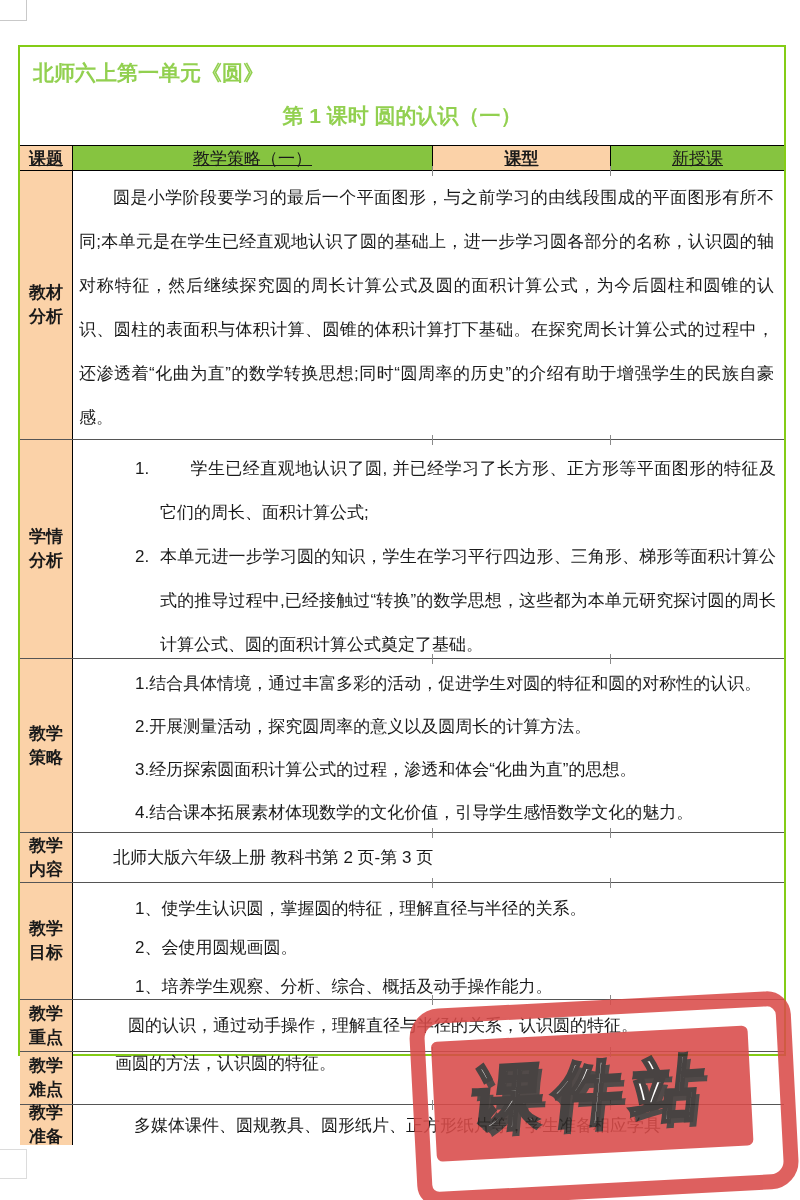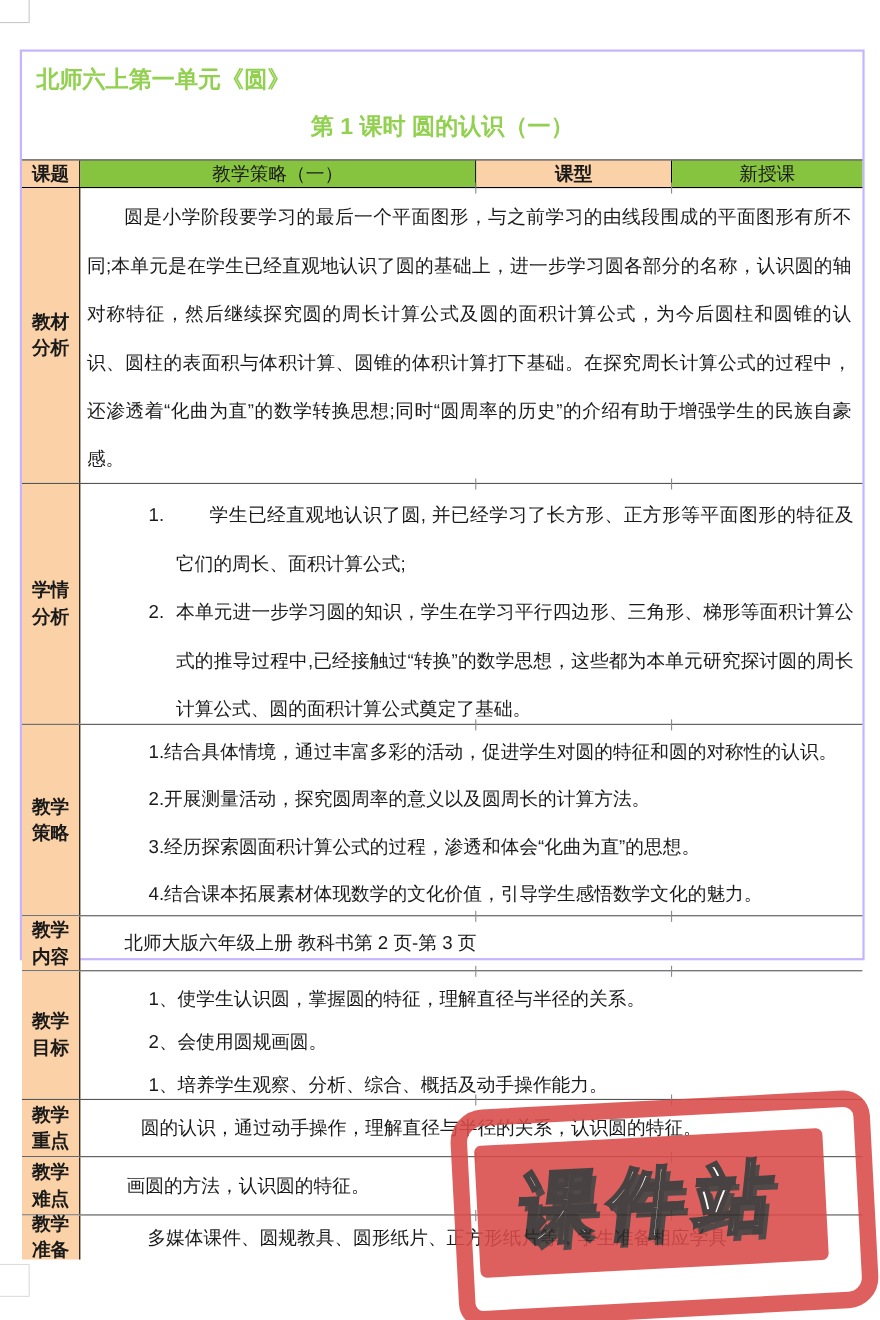--- a/index.html
+++ b/index.html
@@ -7,41 +7,41 @@
     position:relative;width:800px;height:1200px;background:#ffffff;overflow:hidden;
     font-family:"Liberation Sans","DejaVu Sans",sans-serif;color:#1a1a1a;
   }
   
   .corner-box{position:absolute;background:#fff;border:1px solid #c9c9c9;}
   .corner-box.tl{left:-2px;top:-2px;width:27px;height:21px;}
   .corner-box.bl{left:-2px;top:1149px;width:27px;height:28px;border-color:#dcdcdc;}
 
   
   .doc{
-    position:absolute;left:18px;top:45px;width:768px;height:828px;
-    border:2px solid #c4b5fd;box-sizing:border-box;background:#fff;
+    position:absolute;left:18px;top:45px;width:768px;height:1011px;
+    border:2px solid #84cc16;box-sizing:border-box;background:#fff;
   }
   .titles{height:98px;box-sizing:border-box;padding-top:11px;}
   .title1{font-size:21px;font-weight:bold;padding-left:13px;line-height:30px;}
   .title2{font-size:21px;font-weight:bold;text-align:center;line-height:30px;margin-top:13px;}
 
   .row{display:flex;box-sizing:border-box;border-top:1px solid #000;position:relative;}
   .row.inner{border-top:1px solid #555;}
   .labelcell{
     width:53px;flex:0 0 53px;box-sizing:border-box;border-right:1px solid #000;
     display:flex;align-items:center;justify-content:center;text-align:center;
     font-weight:bold;font-size:17px;line-height:24px;
   }
   .labelcell .lbl{display:block;width:38px;word-break:break-all;}
   .content{flex:1 1 auto;box-sizing:border-box;position:relative;font-size:17px;}
 
   
   .r-head{height:25px;}
   .r-head .hcell{box-sizing:border-box;display:flex;align-items:center;justify-content:center;
-    font-size:17px;height:100%;border-right:1px solid #000;}
+    font-size:17px;height:100%;border-right:1px solid #000;text-decoration:underline;}
   .hc1{width:53px;flex:0 0 53px;font-weight:bold;}
   .hc2{width:360px;flex:0 0 360px;}
   .hc3{width:178px;flex:0 0 178px;font-weight:bold;}
   .hc4{flex:1 1 auto;border-right:none !important;}
 
   
   .ticks::before,.ticks::after{
     content:"";position:absolute;top:-5px;width:1px;height:10px;background:#8a8a8a;
   }
   .ticks::before{left:359px;}
@@ -63,21 +63,21 @@
   .r-tcontent{height:50px;}
   .r-tcontent .content{display:flex;align-items:center;padding-left:40px;}
 
   .r-goals{height:117px;}
   .r-goals .content{padding:6px 8px 0 62px;line-height:39px;}
 
   .r-key{height:52px;}
   .r-key .content{display:flex;align-items:center;padding-left:55px;}
 
   .r-diff{height:53px;}
-  .r-diff .content{display:flex;align-items:center;padding-left:42px;}
+  .r-diff .content{display:flex;padding-left:42px;}
 
   .r-prep{height:41px;}
   .r-prep .content{display:flex;align-items:center;padding-left:61px;}
 
   
   .stamp{
     position:absolute;left:413px;top:1000px;width:382px;height:198px;
     transform:rotate(-3deg);opacity:0.88;z-index:6;pointer-events:none;
   }
   .stamp-frame{

